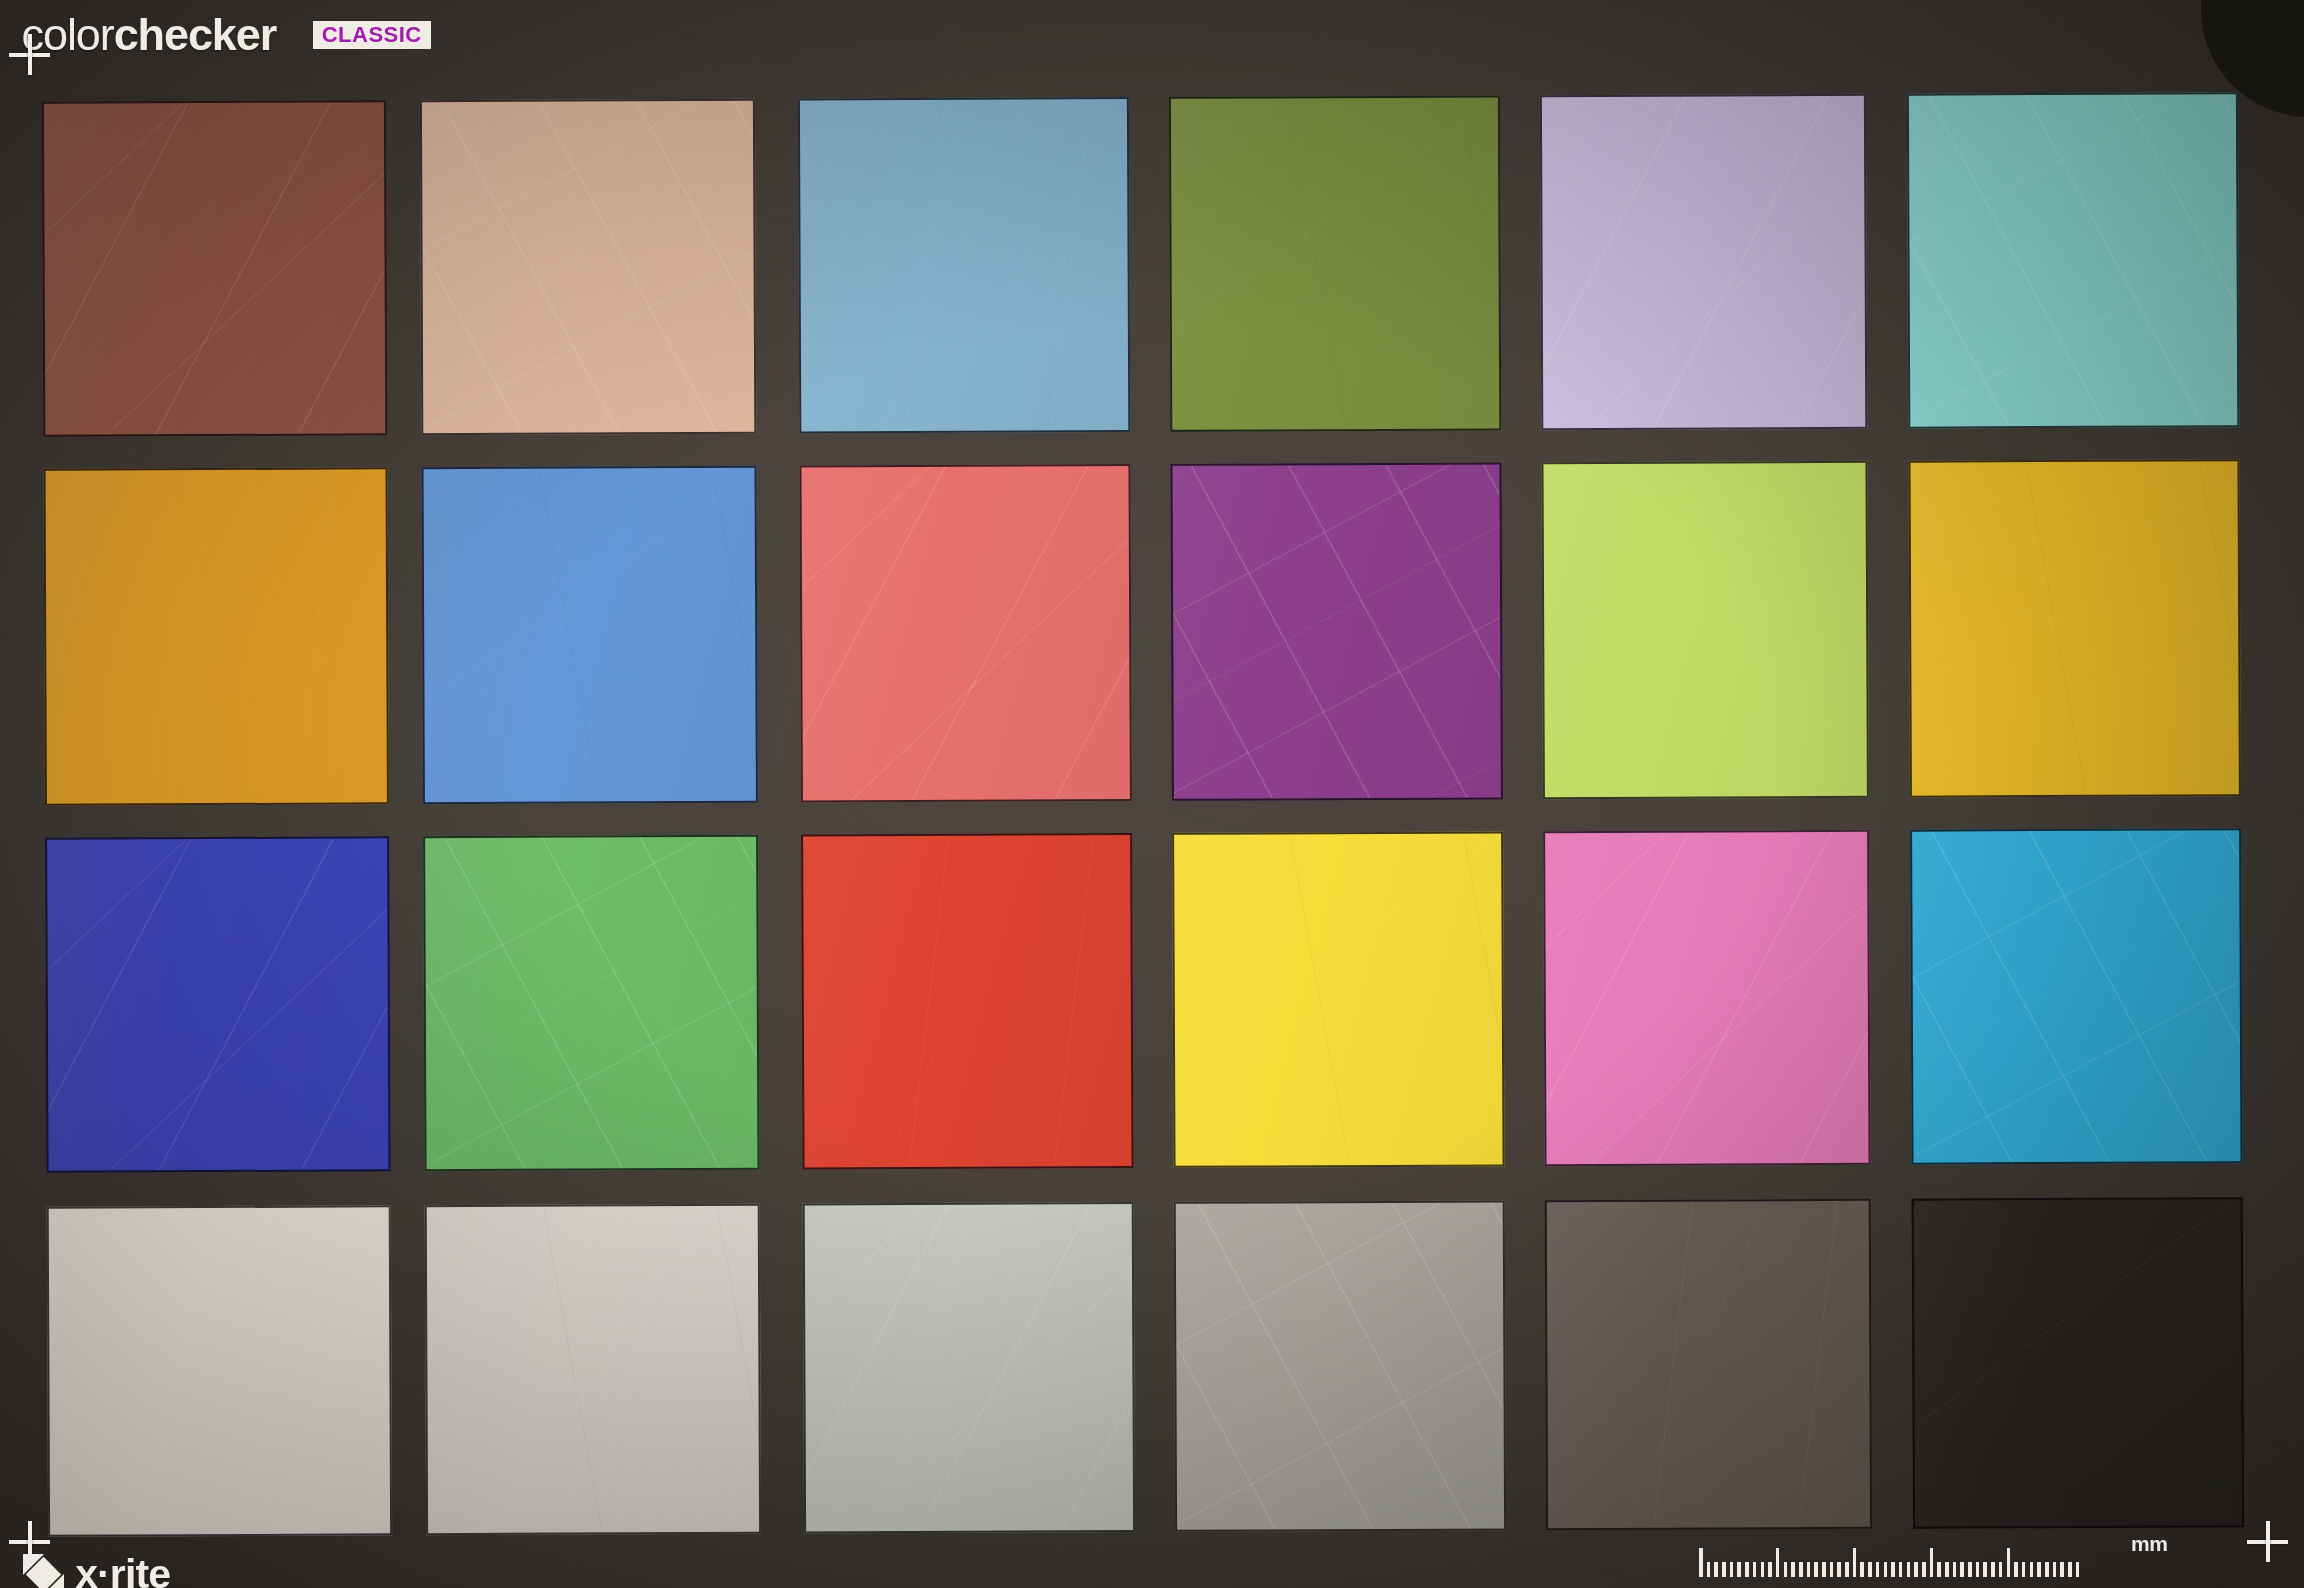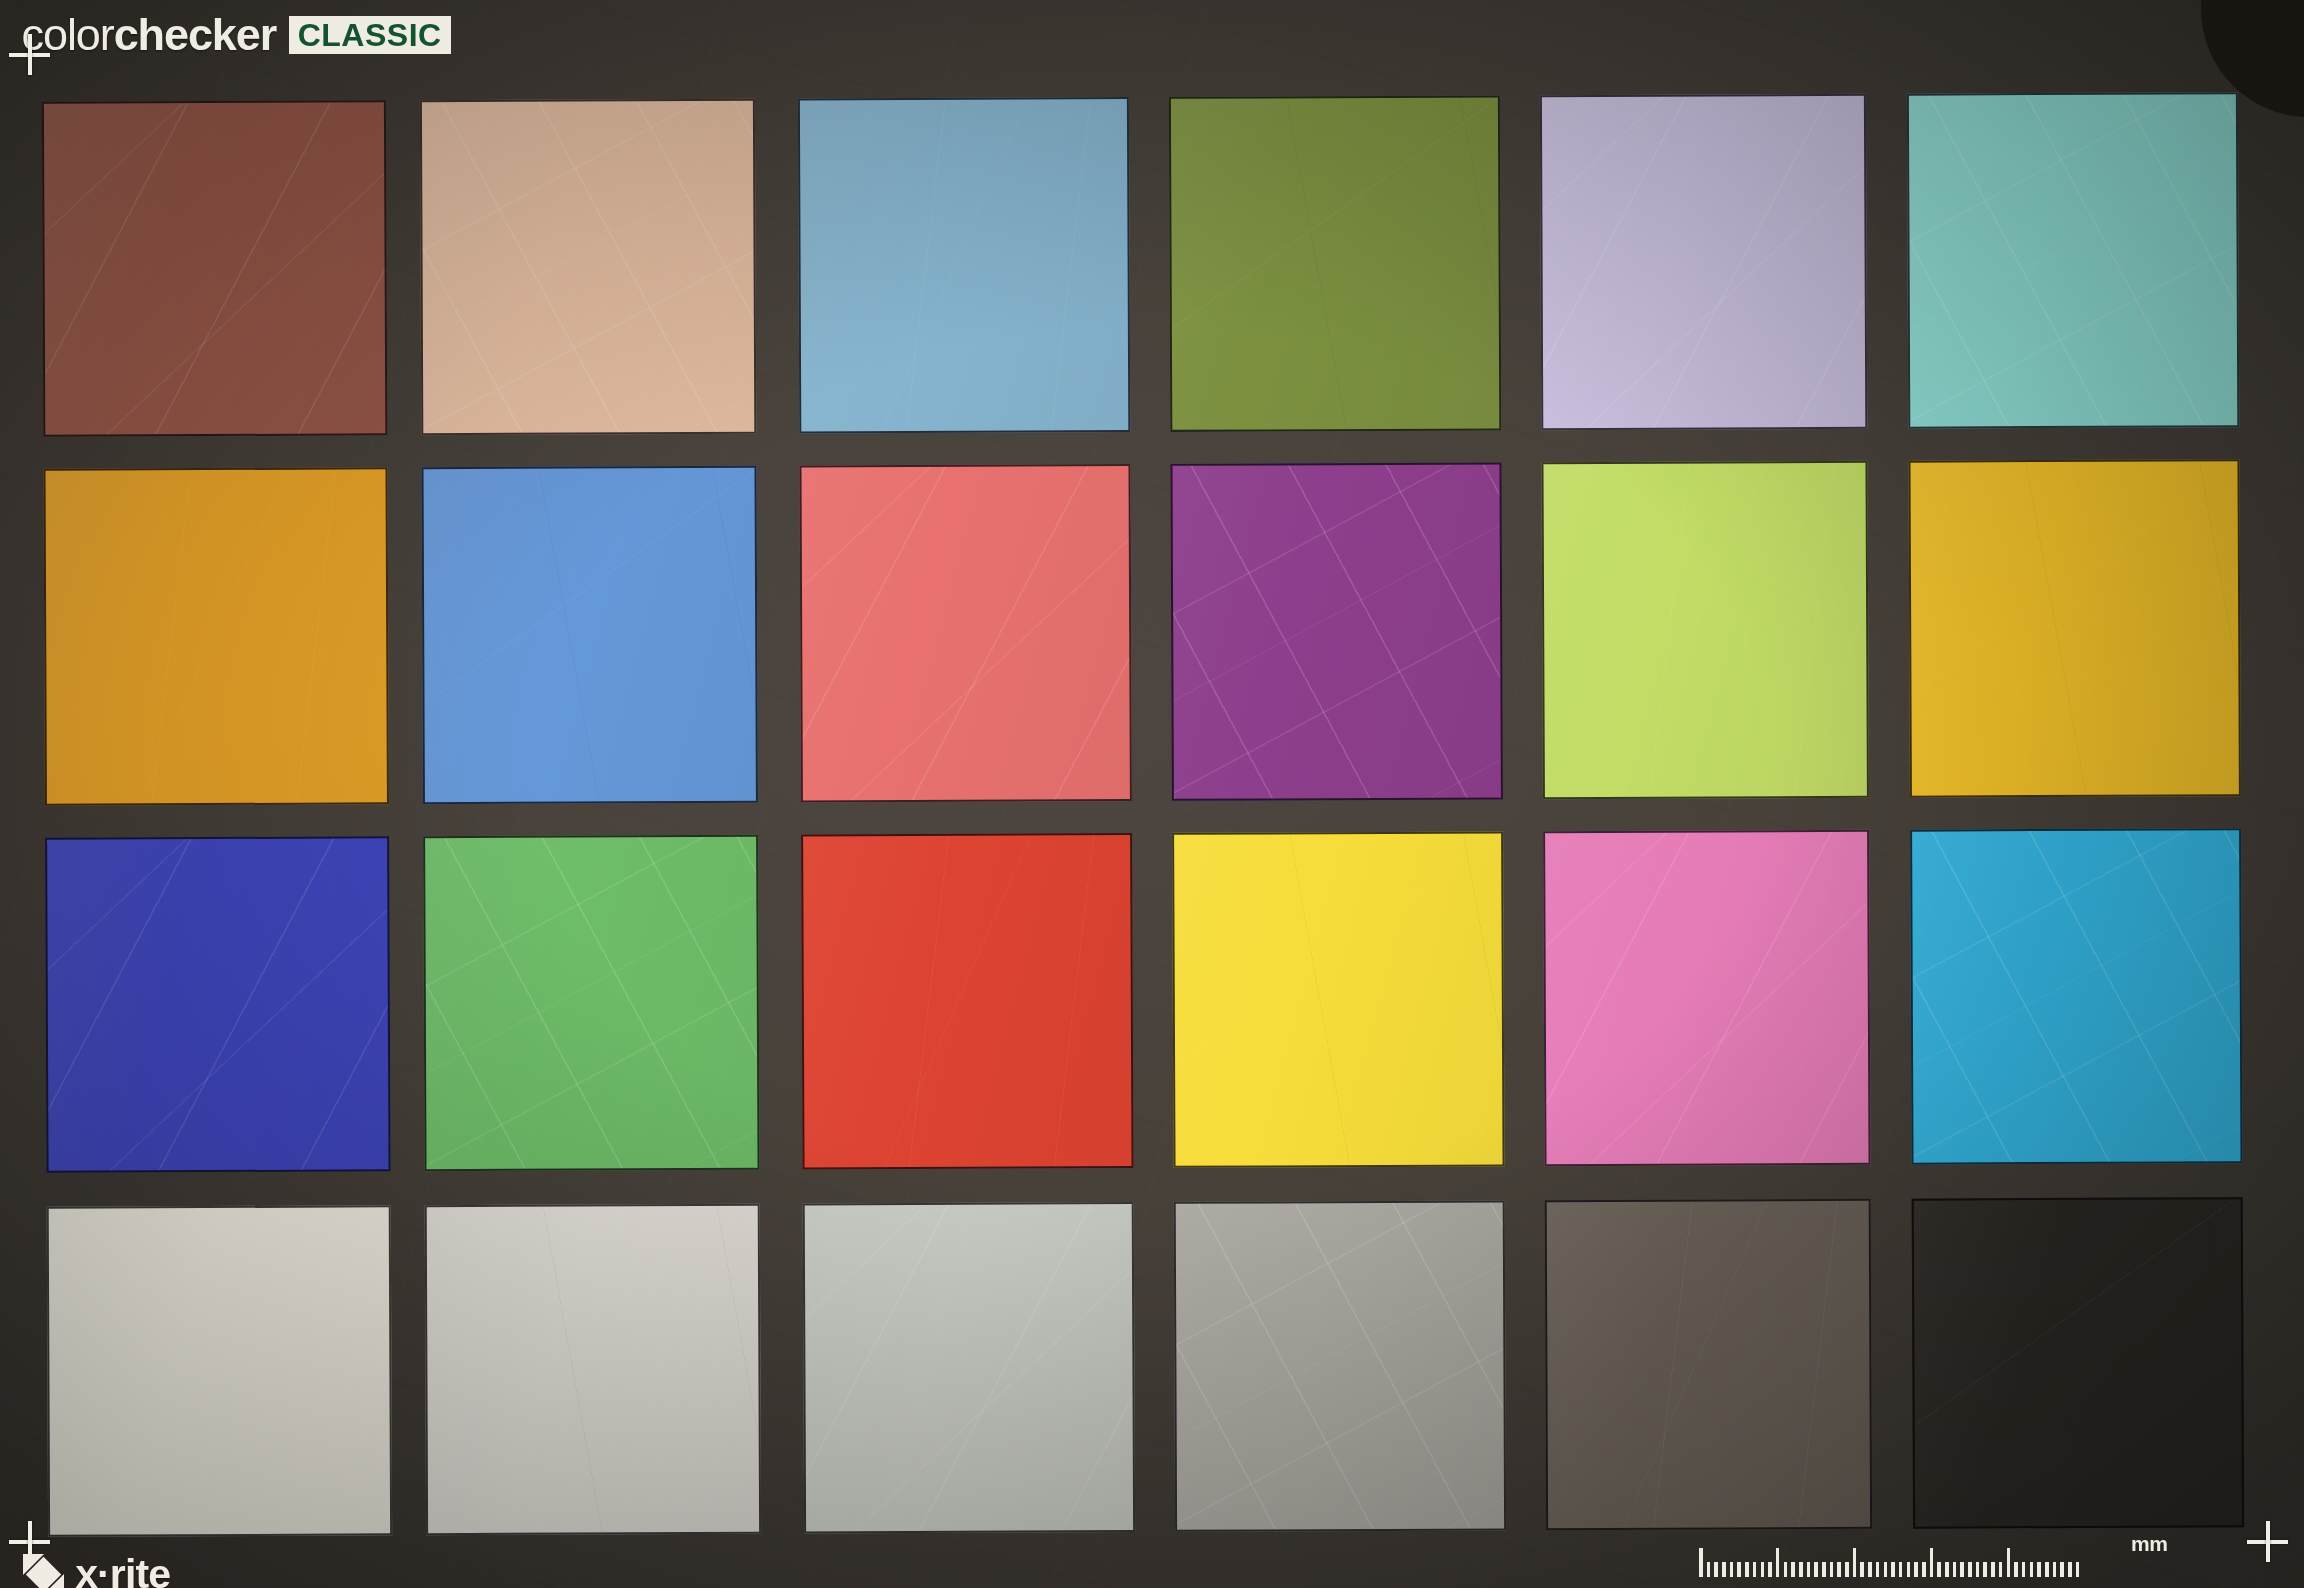--- a/index.html
+++ b/index.html
@@ -61,26 +61,27 @@
   #wordmark .wm-text {
     font-size: 45px;
     letter-spacing: -1.1px;
     color: #efece3;
     text-shadow: 0 0.9px 1.8px rgba(0,0,0,.55);
   }
   #wordmark .wm-light { font-weight: 400; }
   #wordmark .wm-bold  { font-weight: 700; }
   #wordmark .wm-badge {
     background: #efece3;
-    color: #14532d;
-    font-size: 32px;
+    color: #a21caf;
+    font-size: 22px;
     font-weight: 700;
     letter-spacing: 0.5px;
     padding: 2.7px 9px 3.6px 9px;
     line-height: 1;
+    margin-left: 24px;
   }
 
   
   .crosshair {
     position: absolute;
     width: 41px; height: 41px;
     pointer-events: none;
   }
   .crosshair::before, .crosshair::after {
     content: "";

